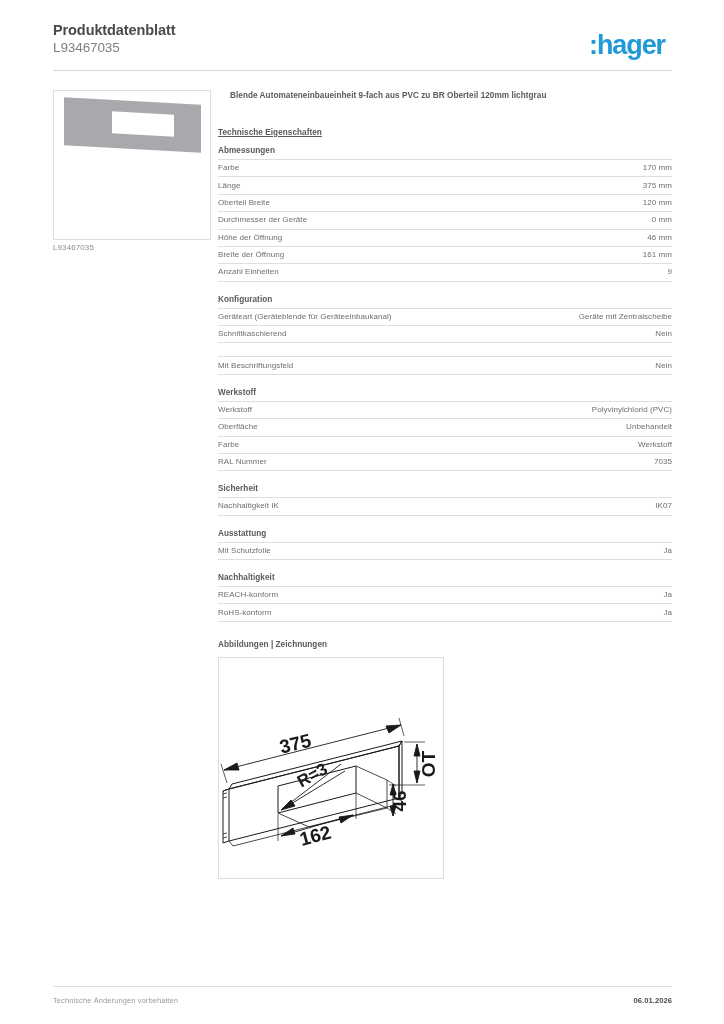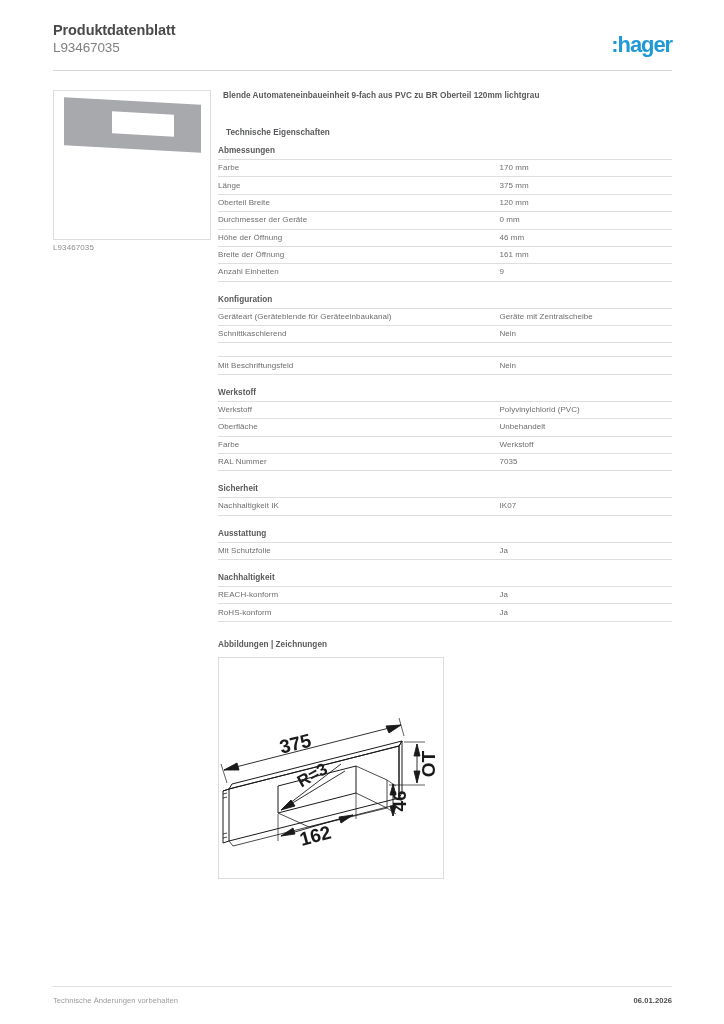--- a/index.html
+++ b/index.html
@@ -42,23 +42,23 @@
   .doc-subtitle {
     font-size: 13.5px;
     font-weight: normal;
     color: #7f8083;
     line-height: 17px;
     margin: 0;
     letter-spacing: -0.1px;
   }
   .logo {
     position: absolute;
-    right: 0;
+    right: 7px;
     top: 8px;
-    font-size: 22px;
+    font-size: 27px;
     font-weight: bold;
     color: #1f9ad6;
     letter-spacing: -1.1px;
     line-height: 30px;
     font-family: "Liberation Sans", sans-serif;
   }
   .header-rule {
     position: absolute;
     left: 53px;
     top: 70px;
@@ -111,28 +111,29 @@
     left: 218px;
     top: 90px;
     width: 454px;
   }
   .prod-desc {
     font-size: 8.2px;
     font-weight: bold;
     color: #58595b;
     line-height: 12px;
     letter-spacing: 0.05px;
-    margin: 0 0 26px 5px;
+    margin: 0 0 26px 12px;
   }
   .section-title {
     font-size: 8.2px;
     font-weight: bold;
     color: #58595b;
-    margin: 0 0 9px 8px;
-    letter-spacing: 0.05px;
+    margin: 0 0 9px 0;
+    letter-spacing: 0.05px;
+    text-decoration: underline;
   }
   .group {
     margin-bottom: 13px;
   }
   .group-head {
     font-size: 8.2px;
     font-weight: bold;
     color: #58595b;
     padding-bottom: 4px;
     letter-spacing: 0.05px;
@@ -154,20 +155,21 @@
     padding: 3.2px 0 3.2px 0;
     line-height: 10px;
     vertical-align: bottom;
     letter-spacing: 0.05px;
   }
   table.spec td.k {
     text-align: left;
     width: 62%;
   }
   table.spec td.v {
+    text-align: right;
     width: 38%;
   }
 
   
   .draw-title {
     font-size: 8.2px;
     font-weight: bold;
     color: #58595b;
     margin: 18px 0 8px 0;
     letter-spacing: 0.05px;

